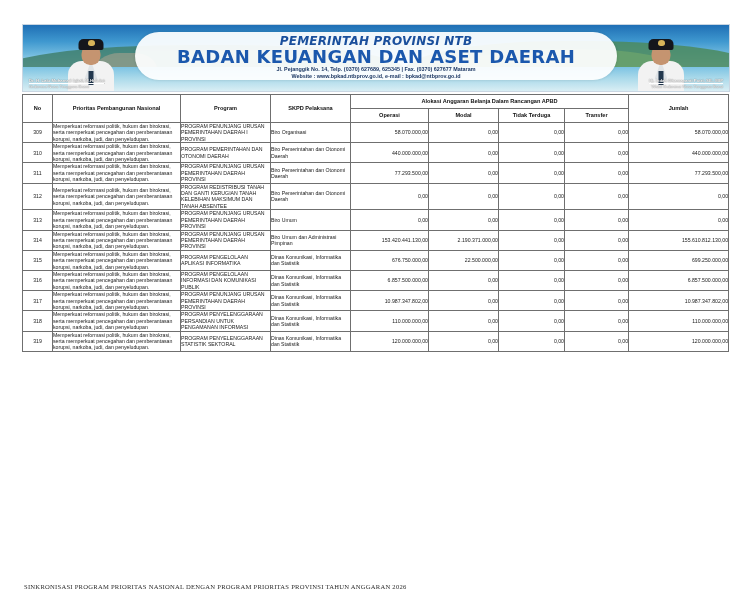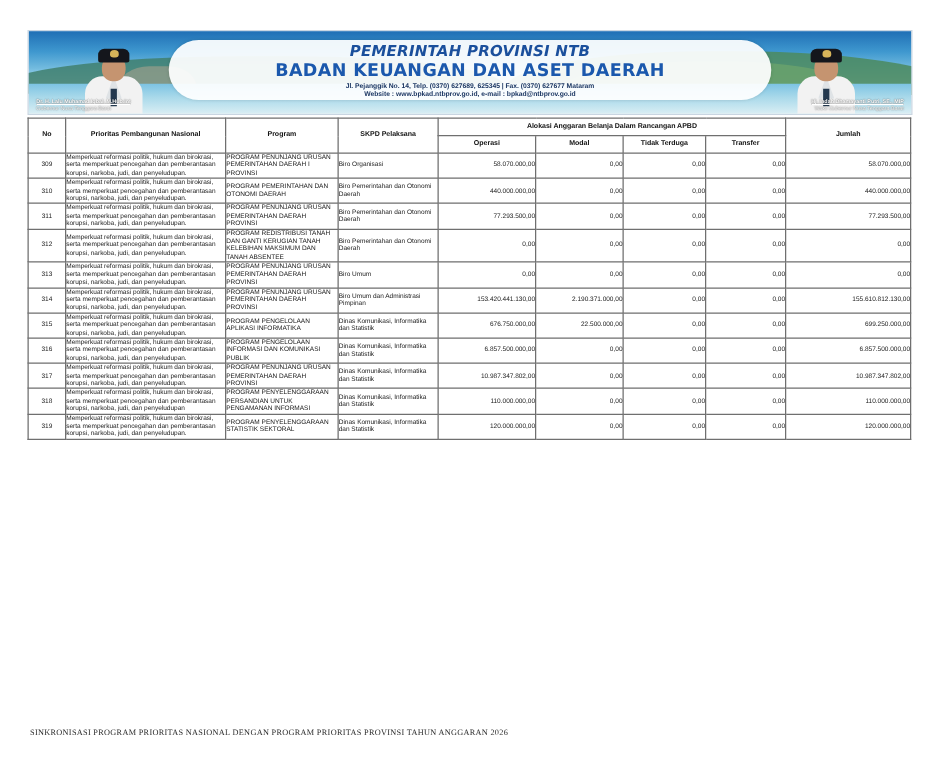--- a/index.html
+++ b/index.html
@@ -191,21 +191,21 @@
     font-family: "DejaVu Sans", sans-serif;
     font-size: 12px;
     line-height: 13px;
     font-weight: bold;
     font-style: italic;
     letter-spacing: .2px;
     color: #1a4f9c;
   }
   .lh-l2 {
     font-family: "DejaVu Sans", sans-serif;
-    font-size: 14px;
+    font-size: 18px;
     line-height: 18px;
     font-weight: bold;
     letter-spacing: .3px;
     color: #1b58ad;
   }
   .lh-l3, .lh-l4 {
     font-size: 5.4px;
     line-height: 6.6px;
     font-weight: bold;
     color: #15315e;

